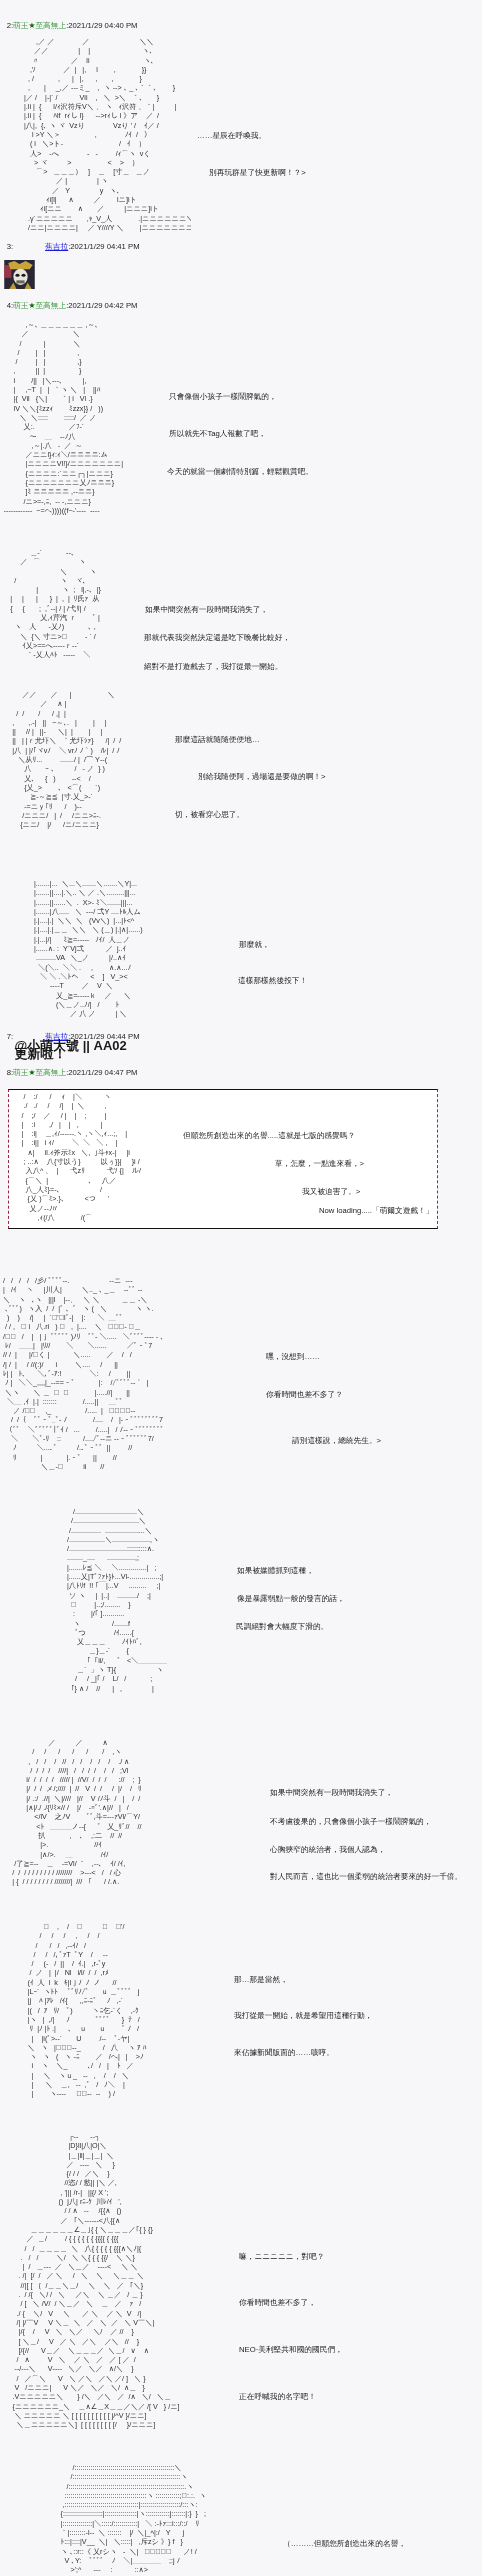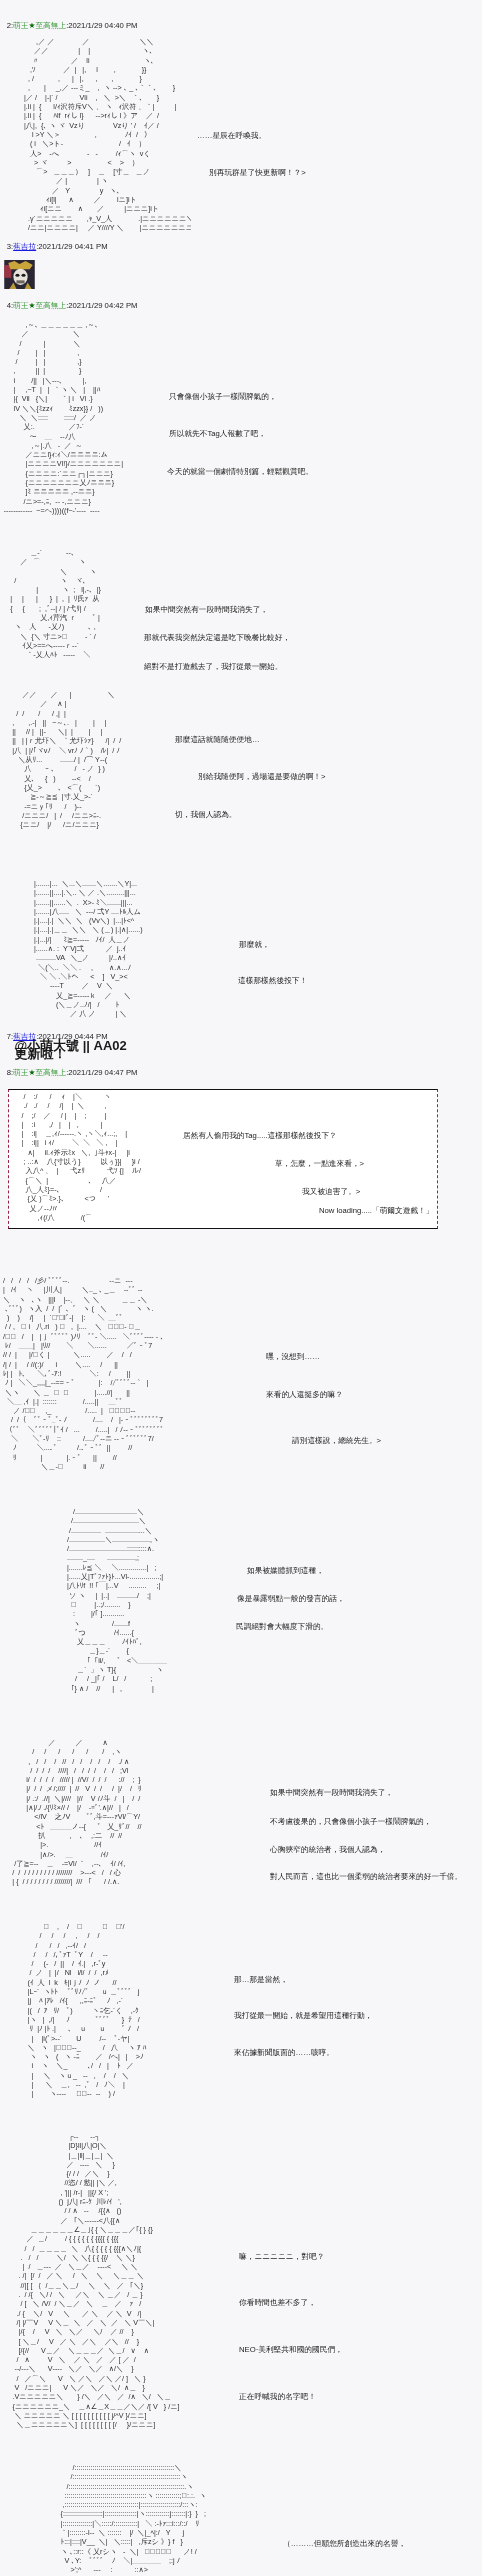--- a/index.html
+++ b/index.html
@@ -5,21 +5,21 @@
   html, body { margin: 0; padding: 0; }
   body {
     width: 482px; height: 2858px; position: relative; overflow: hidden;
     background: var(--background, #f7f7f9);
     font-family: "Liberation Sans", "DejaVu Sans", sans-serif;
     font-size: 7.7px; color: var(--text, #1a1a1a);
   }
   .hdr { position: absolute; white-space: nowrap; line-height: 9.3px; font-size: 7.7px; color: #222; }
   .op { color: var(--op-name, #3a9a3a); }
   .star { color: var(--op-star, #0b6b0b); }
-  .link { color: var(--link, #1a1adf); text-decoration: underline; cursor: pointer; }
+  .link { color: var(--link, #1a1adf); text-decoration: underline; cursor: pointer; margin-left: 32px; }
   .body-text { position: absolute; white-space: pre; line-height: 8.8px; font-size: 13px; color: #1a1a1a; font-weight: bold; }
   .dlg { position: absolute; white-space: pre; line-height: 9.3px; font-size: 7.7px; color: var(--text, #1a1a1a); }
   .aa {
     position: absolute; white-space: pre; overflow: hidden;
     font-family: "Liberation Sans", "DejaVu Sans", sans-serif;
     font-size: 7.2px; line-height: 9.3px; color: #2e2e2e;
   }
   .box {
     position: absolute; left: 7.7px; top: 1089px; width: 428px; height: 138px;
     background: #ffffff;
@@ -125,21 +125,21 @@
      ＼从ﾘ...         ......./ |  /⌒ Y‐‐(
         八       ｰ ､          /   ‐ ノ  } )
         乂､     {   )        ‐‐&lt;    /
         {乂_&gt;        ､   &lt;⌒(       ´)
            ≧‐～≧≦  |寸.乂_&gt;‐´
         ‐=ニｙ｢ﾘ      /    )‐‐
        /ニニニ/   |  /     /ニニ&gt;ﾆ‐.
       {ニニ/    |/      /ニ/ニニニ}</div>
 <div class="dlg" style="left:175px;top:735px">那麼這話就隨隨便便地…</div>
 <div class="dlg" style="left:198px;top:772px">別給我隨便阿，過場還是要做的啊！&gt;</div>
-<div class="dlg" style="left:175px;top:810px">切，我個人認為。</div>
+<div class="dlg" style="left:175px;top:810px">切，被看穿心思了。</div>
 
 <div class="aa" style="left:34px;top:879px;width:201px;height:147px">|.......|...  ＼...＼.......＼.......＼Y|...
 |.......||....|.＼.. ＼ ／ .＼.........|||...
 |.......||......＼  .  X&gt;‐ ﾐ＼.......|||...
 |.......|八.....   ＼  ‐‐‐/ 弌Y ....ﾄﾙ人ム
 |.|....|.|  ＼＼  ＼   (Vv＼)  |...|ﾄ&lt;^
 |.|....|.|＿＿  ＼＼   ＼ (＿) |.|∧|......)
 |.|...|/|      ﾐ≧=‐‐‐‐‐   ﾉｲ/  人＿ノ
 |......∧. :  Y´Vj弌           ／  j..ｲ
  ..........VA   ＼_ノ          |/..∧ｲ
@@ -166,21 +166,21 @@
  |    :i|    ＿,ｨ/‐‐‐‐‐‐.ヽ ,ヽ＼,ｨ...;,    |
  |    :i||   i ｨ/         ＼  ＼   ＼ ,    |
     ∧|     il.ｨ斧示ﾐx   ＼,  ｣斗ｬx‐|     |i
   ; ..:∧    八{寸以う}          以ぅ}}|     }i /
    入八^ 、  |      弋zﾘ           弋ｿ {|    ル/
    {⌒＼  |                    ､     八／
    八_人ﾐ}=‐､                    /
     {乂 )⌒ﾐ&gt;.}､          &lt;つ      '
      乂ノ‐‐ﾉﾊ'
          ,ｨ(/八             /(⌒</div>
-<div class="dlg" style="left:183px;top:1131px">居然有人偷用我的Tag.....這樣那樣然後投下？</div>
+<div class="dlg" style="left:183px;top:1131px">但願您所創造出來的名譽.....這就是七版的感覺嗎？</div>
 <div class="dlg" style="left:275px;top:1159px">草，怎麼，一點進來看，&gt;</div>
 <div class="dlg" style="left:302px;top:1187px">我又被迫害了。&gt;</div>
 <div class="dlg" style="left:319px;top:1206px">Now loading.....「萌爾文遊戲！」</div>
 
 <div class="aa" style="left:3.1px;top:1276px;width:252px;height:198px">/   /   /   /   /彡/ ﾞﾞﾞﾞ‐‐.                    ‐‐ニ  ‐‐‐
 |   /ｲ     ヽ     |川人|          ＼.._ ､ _＿    ‐‐ﾞﾞ ‐‐
 ＼    ヽ   ､ヽ   |||l    |‐‐、   ＼ ＼           ＿＿ ‐＼
  ､ﾞﾞﾞ)   ヽ入  /  /  |ﾞ ､ ﾞ   ヽ (   ＼              ヽ ヽ.
   )    )     /|     |  ´ﾞ'ﾞlﾞ‐|    |:      ＼  ＿ﾞﾞ
  / / ,   ﾞ i   八.ri   ) ﾞ   ,  |....    ＼   ヽﾞﾞ‐ ､＿
@@ -193,21 +193,21 @@
  ＼ヽ       ＼ ＿  ﾞ  ﾞ             |.....//|       ||
   ＼＿ ,ｲ  |.|  :::::::             /.....||     ＿ﾞﾞ
      ノ /ﾞﾞ     ,_                 /.....  |   ＼ﾞﾞﾞ‐‐
     /  /｛   ﾞﾞ‐ﾞ_ﾞ‐ ﾉ             /....    /   |‐‐ﾞﾞﾞﾞﾞﾞﾞﾞ7
    (ﾞﾞ    ＼ﾞﾞﾞﾞﾞ|ﾞｲ /   ...        /.....|   / ﾉ‐‐‐ﾞﾞﾞﾞﾞﾞﾞﾞ
     ＼       ＼ﾞ‐ﾘ    ::           /..../ﾞ‐‐ニ ‐‐‐ﾞﾞﾞﾞﾞﾞ7/
      ﾉ          ＼....ﾞ          /..ﾞ‐ﾞﾞ  ||         //
      ﾘ            |            |.‐ﾞ      ||        //
                    ＼＿‐ﾞ          ii       //</div>
 <div class="dlg" style="left:266px;top:1352px">嘿，沒想到……</div>
-<div class="dlg" style="left:266px;top:1390px">來看的人還挺多的嘛？</div>
+<div class="dlg" style="left:266px;top:1390px">你看時間也差不多了？</div>
 <div class="dlg" style="left:292px;top:1436px">請別這樣說，總統先生。&gt;</div>
 
 <div class="aa" style="left:57px;top:1507px;width:170px;height:188px">        /...............................＼
        /.................................＼
       /...............  ....................＼
      /..................＼...................,ヽ
      /.............................::::::::::∧.
      ........_....      ..............,;
      |.......ﾚ≦ ＼     ＼..............|   ;
      |......乂|Tﾞﾌｧﾄ}ﾄ...Vl‐...............;|
@@ -216,21 +216,21 @@
        ﾞ         |..;/........    }
         :        |/｢ ]...........
         ヽ                /.......f
          ﾞつ              /ｲ......{
           乂＿＿＿        ﾉｲﾄﾊﾞ,
                 ＿}＿‐´        {
                ｢  ｢ii/,      ﾞ   &lt;＼＿＿＿＿
           ＿´  」ヽ T}{                    ヽ
          /     / _|｢ /    L/   /            ;
        ｢} ∧ /    //      |   ,               |</div>
-<div class="dlg" style="left:247px;top:1566px">如果被媒體抓到這種，</div>
+<div class="dlg" style="left:237px;top:1566px">如果被媒體抓到這種，</div>
 <div class="dlg" style="left:237px;top:1594px">像是暴露弱點一般的發言的話，</div>
 <div class="dlg" style="left:236px;top:1622px">民調絕對會大幅度下滑的。</div>
 
 <div class="aa" style="left:10.3px;top:1738px;width:247px;height:152px">                   ／          ／          ∧
            /     /      /      /      /       /    ,ヽ
          ,   /   /    /   //   /   /    /   /    /    ./ ∧
           /  /  /  /    ////|   /   /  /  /    /   /   ;Vl
         i/  /  /  /  /   ///// |  //V/  /  /  /      ://    ;  }
         |/  /  /  メ/;////  |  //   V  /  /     /  |/    /   ﾘ
         |/ .:/  .//|  ＼|////   |//    V /ﾉ斗  /   |    /  /

